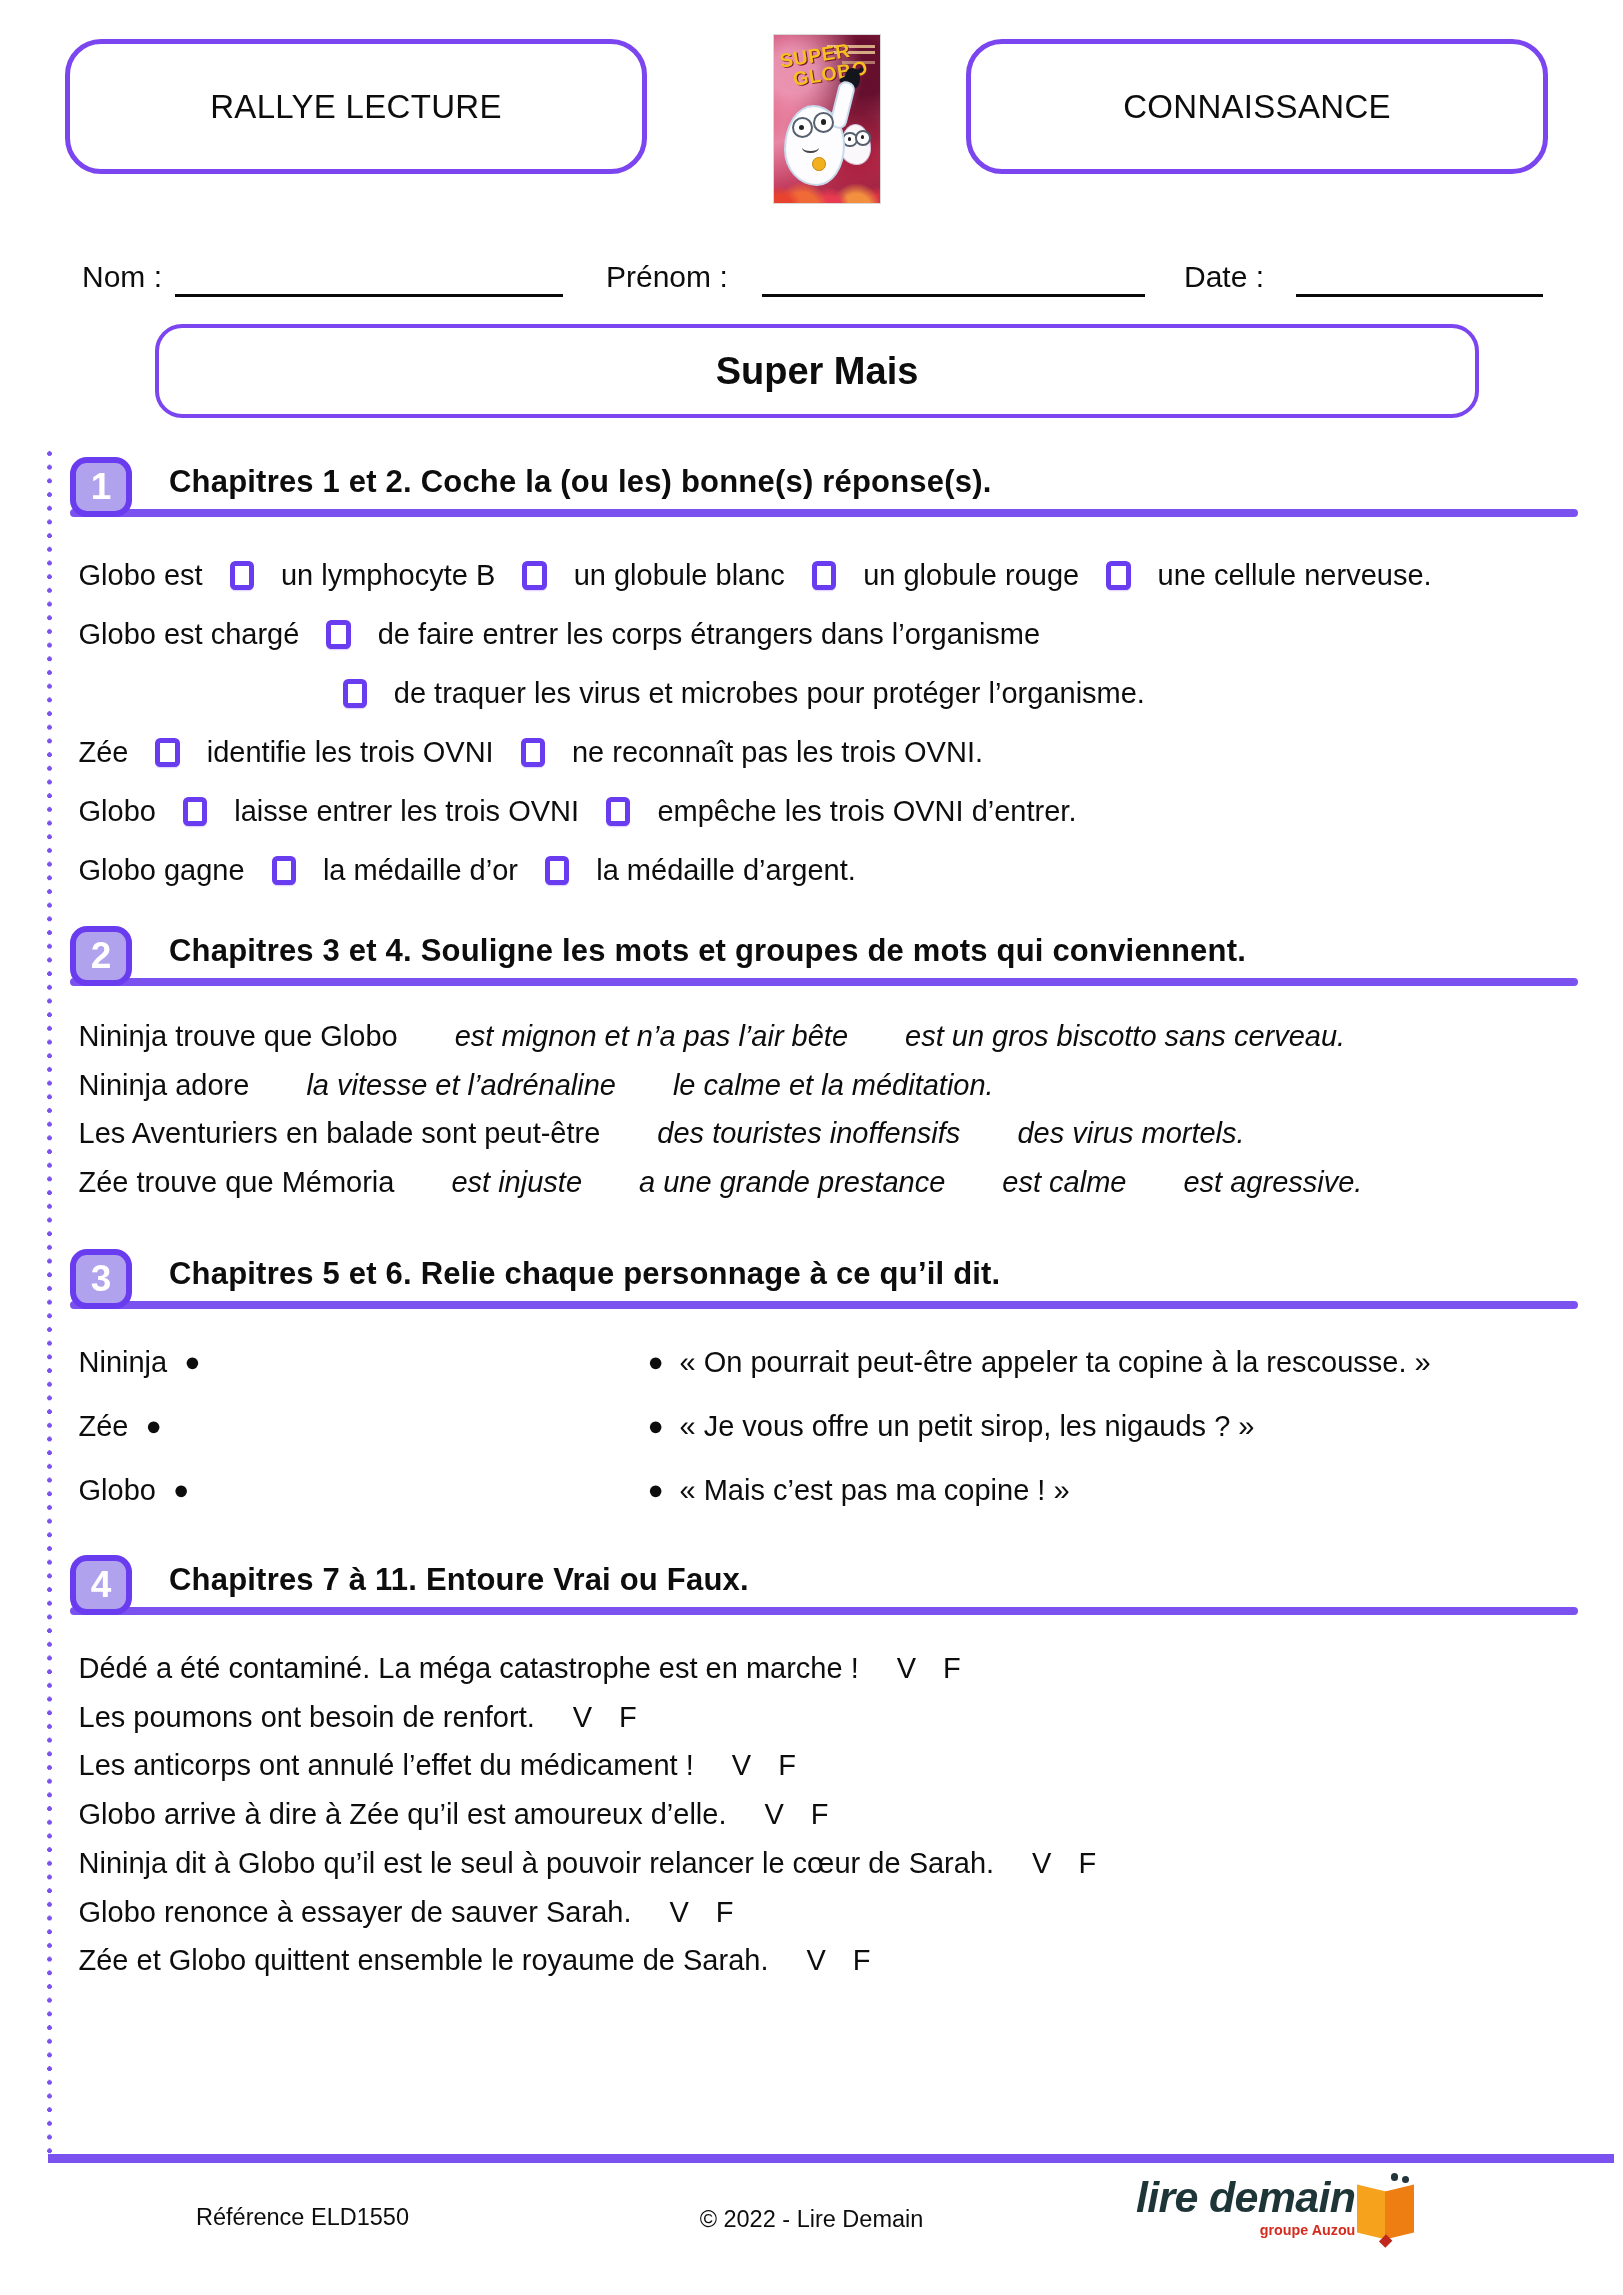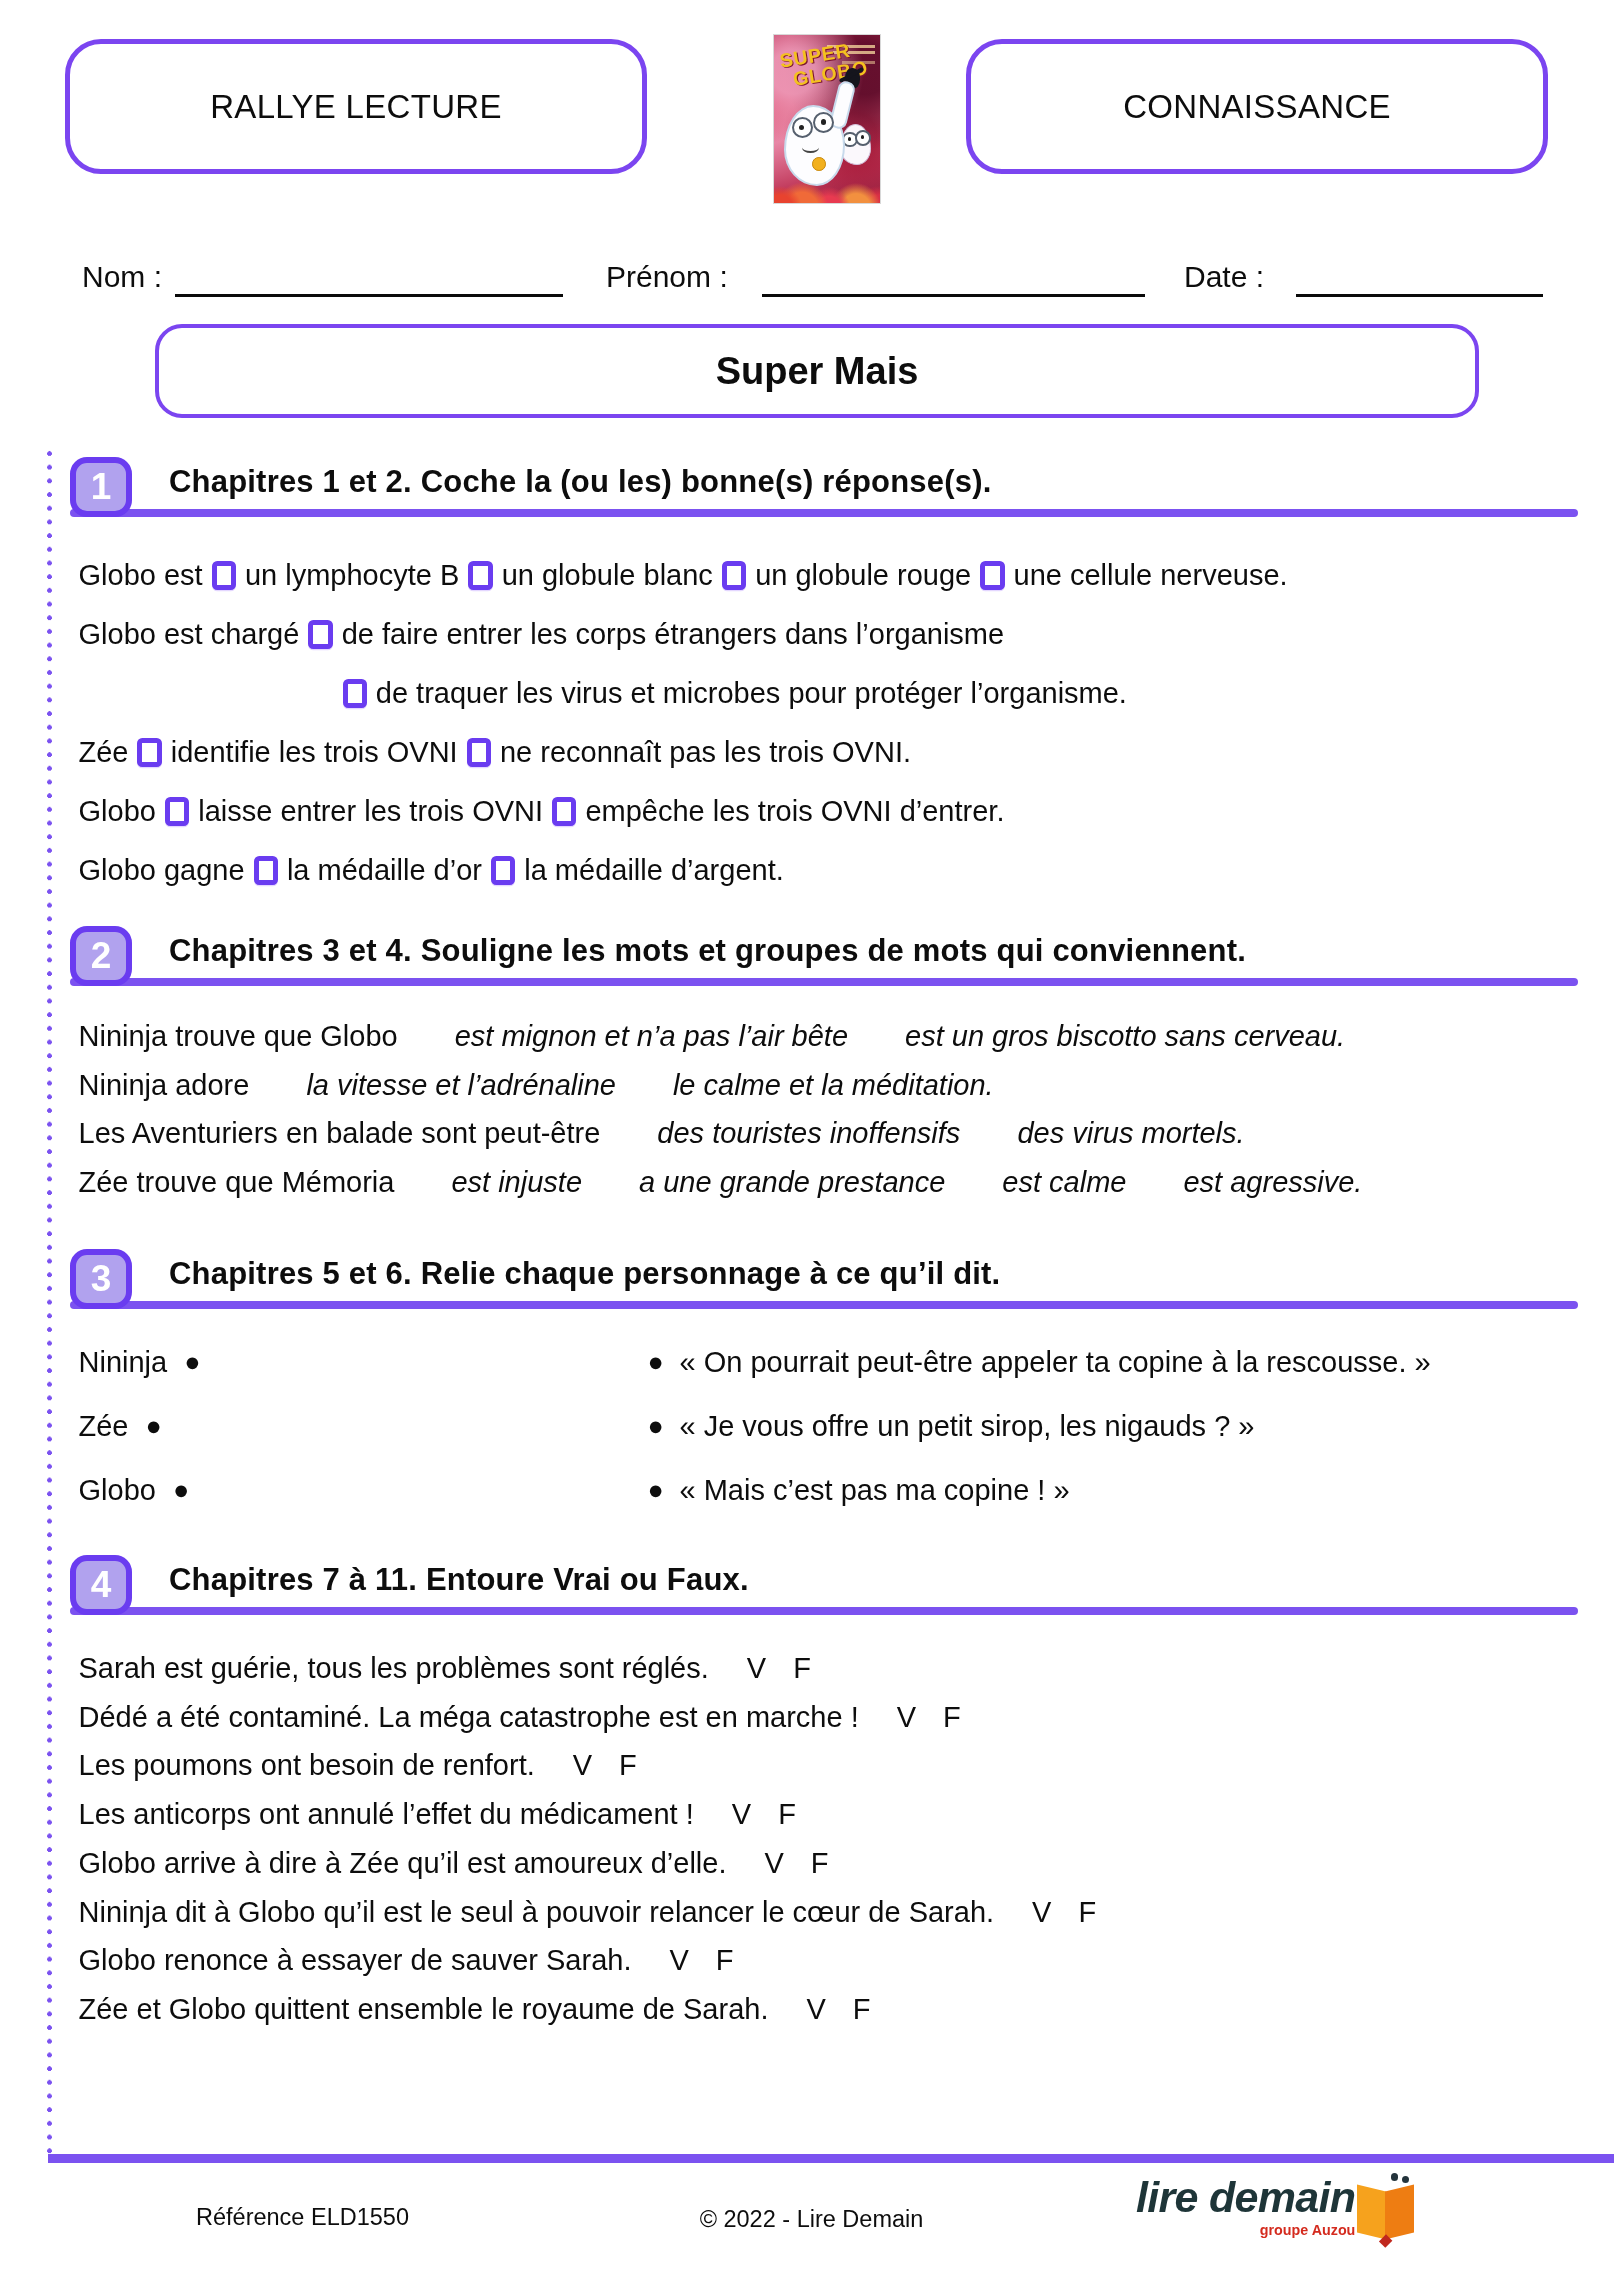--- a/index.html
+++ b/index.html
@@ -76,21 +76,21 @@
   .sec-head{position:relative;height:68px;}
   .sec-head::after{content:"";position:absolute;left:0;right:0;bottom:0;height:8.5px;background:#7b52f0;border-radius:4.6px;}
   .badge{position:absolute;left:0;bottom:0;width:50px;height:48px;background:#b1a2ee;border:6.5px solid #6a3cf0;
          border-radius:17px;display:flex;align-items:center;justify-content:center;
          font-size:37px;font-weight:bold;color:#ffffff;z-index:1;}
   .sec-title{position:absolute;left:99px;bottom:17px;font-size:31px;font-weight:bold;letter-spacing:0.2px;}
   .mt-s2{margin-top:31px;} .mt-s3{margin-top:42px;} .mt-s4{margin-top:40px;}
 
   .q-block{padding-left:8.5px;}
   #q1{margin-top:42px;}
-  .q1-line{display:flex;align-items:center;gap:9px;font-size:29px;margin-bottom:26px;white-space:nowrap;}
+  .q1-line{display:flex;align-items:center;gap:27px;font-size:29px;margin-bottom:26px;white-space:nowrap;}
   .q1-line.indent{margin-left:264px;}
   .cb{flex:none;width:14.3px;height:19.6px;border:5.2px solid #6a3cf0;border-radius:5.2px;background:#fff;
       box-shadow:0 1.3px 0 #e4d7ff;}
 
   #q2{margin-top:34px;}
   .q2-line{font-size:29px;margin-bottom:15.7px;white-space:nowrap;}
   .q2-lead{margin-right:57px;}
   .q2-opt{font-style:italic;margin-right:57px;}
 
   #q3{margin-top:37px;}
@@ -266,21 +266,20 @@
             <span class="q3-quote">« Mais c’est pas ma copine ! »</span>
           </div>
         </div>
       </div>
 
     <div class="sec-head mt-s4">
       <span class="badge">4</span>
       <span class="sec-title">Chapitres 7 à 11. Entoure Vrai ou Faux.</span>
     </div>
     <div class="q-block" id="q4">
-        <div class="q4-line"><span class="q4-text">Sarah est guérie, tous les problèmes sont réglés.</span><span class="vf v">V</span><span class="vf f">F</span></div>
         <div class="q4-line"><span class="q4-text">Dédé a été contaminé. La méga catastrophe est en marche !</span><span class="vf v">V</span><span class="vf f">F</span></div>
         <div class="q4-line"><span class="q4-text">Les poumons ont besoin de renfort.</span><span class="vf v">V</span><span class="vf f">F</span></div>
         <div class="q4-line"><span class="q4-text">Les anticorps ont annulé l’effet du médicament !</span><span class="vf v">V</span><span class="vf f">F</span></div>
         <div class="q4-line"><span class="q4-text">Globo arrive à dire à Zée qu’il est amoureux d’elle.</span><span class="vf v">V</span><span class="vf f">F</span></div>
         <div class="q4-line"><span class="q4-text">Nininja dit à Globo qu’il est le seul à pouvoir relancer le cœur de Sarah.</span><span class="vf v">V</span><span class="vf f">F</span></div>
         <div class="q4-line"><span class="q4-text">Globo renonce à essayer de sauver Sarah.</span><span class="vf v">V</span><span class="vf f">F</span></div>
         <div class="q4-line"><span class="q4-text">Zée et Globo quittent ensemble le royaume de Sarah.</span><span class="vf v">V</span><span class="vf f">F</span></div>
       </div>
 
   </div>

